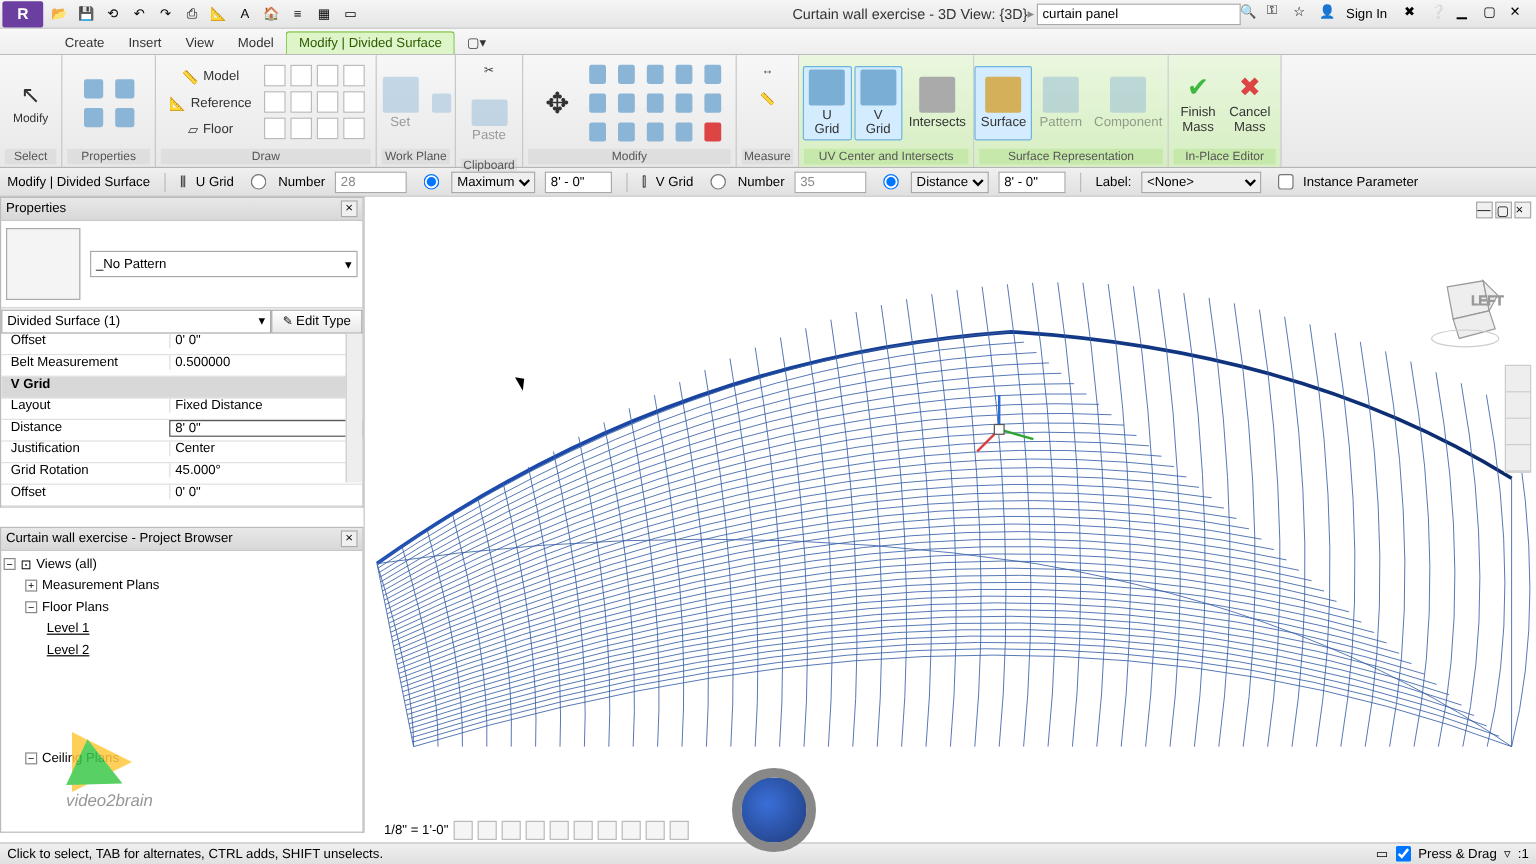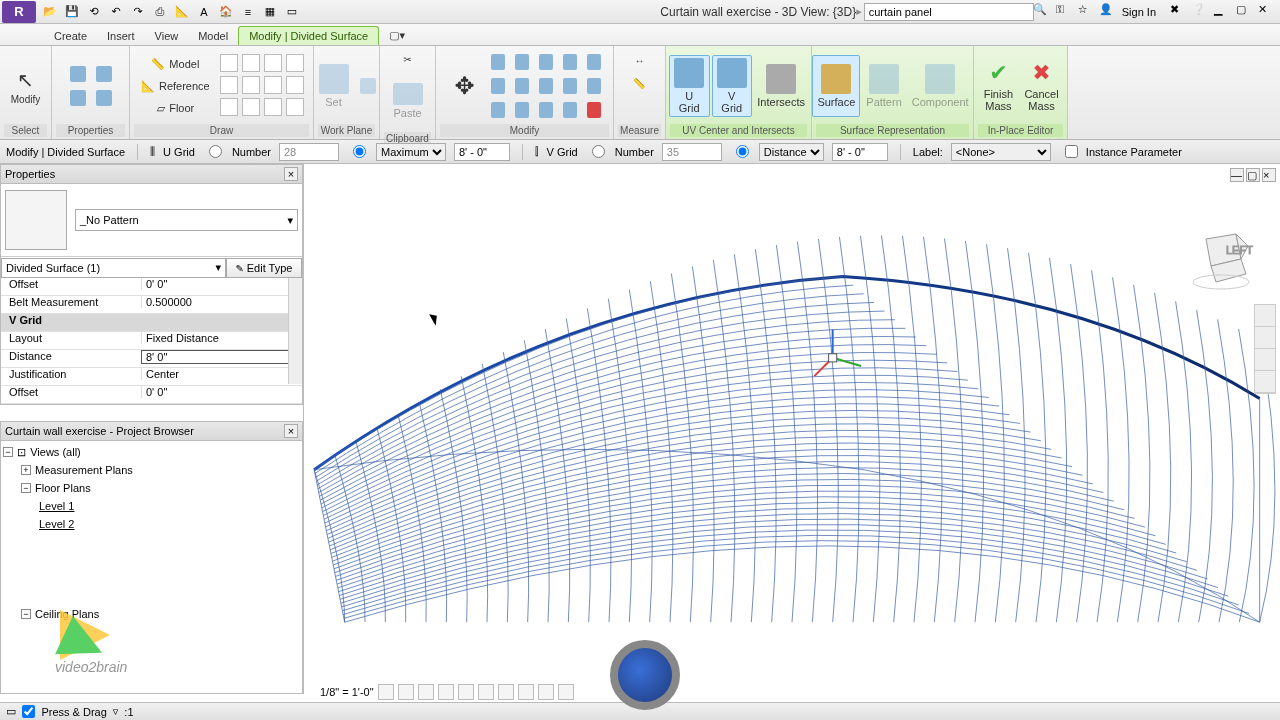--- a/index.html
+++ b/index.html
@@ -395,20 +395,24 @@
               <div class="pname">Layout</div>
               <div class="pval">Fixed Distance</div>
             </div>
             <div class="prow">
               <div class="pname">Distance</div>
               <div class="pval editing">8'  0"</div>
             </div>
             <div class="prow">
               <div class="pname">Justification</div>
               <div class="pval">Center</div>
+            </div>
+            <div class="prow">
+              <div class="pname">Grid Rotation</div>
+              <div class="pval">45.000°</div>
             </div>
             <div class="prow">
               <div class="pname">Offset</div>
               <div class="pval">0'  0"</div>
             </div>
           </div>
         <div class="scrollbar"></div>
       </div>
     </div>
 
@@ -587,20 +591,21 @@
   <div class="vs"></div>
   <div class="vs"></div>
   <div class="vs"></div>
   <div class="vs"></div>
   <div class="vs"></div>
   <div class="vs"></div>
   <div class="vs"></div>
 </div>
 
 <div class="status-bar">
+  <span>Click to select, TAB for alternates, CTRL adds, SHIFT unselects.</span>
   <div class="sr">
     <span>▭</span>
     <input type="checkbox" checked="" style="">
     <span>Press &amp; Drag</span>
     <span>▿</span>
     <span>:1</span>
   </div>
 </div>
 
 <div class="cursor-pos"></div>

